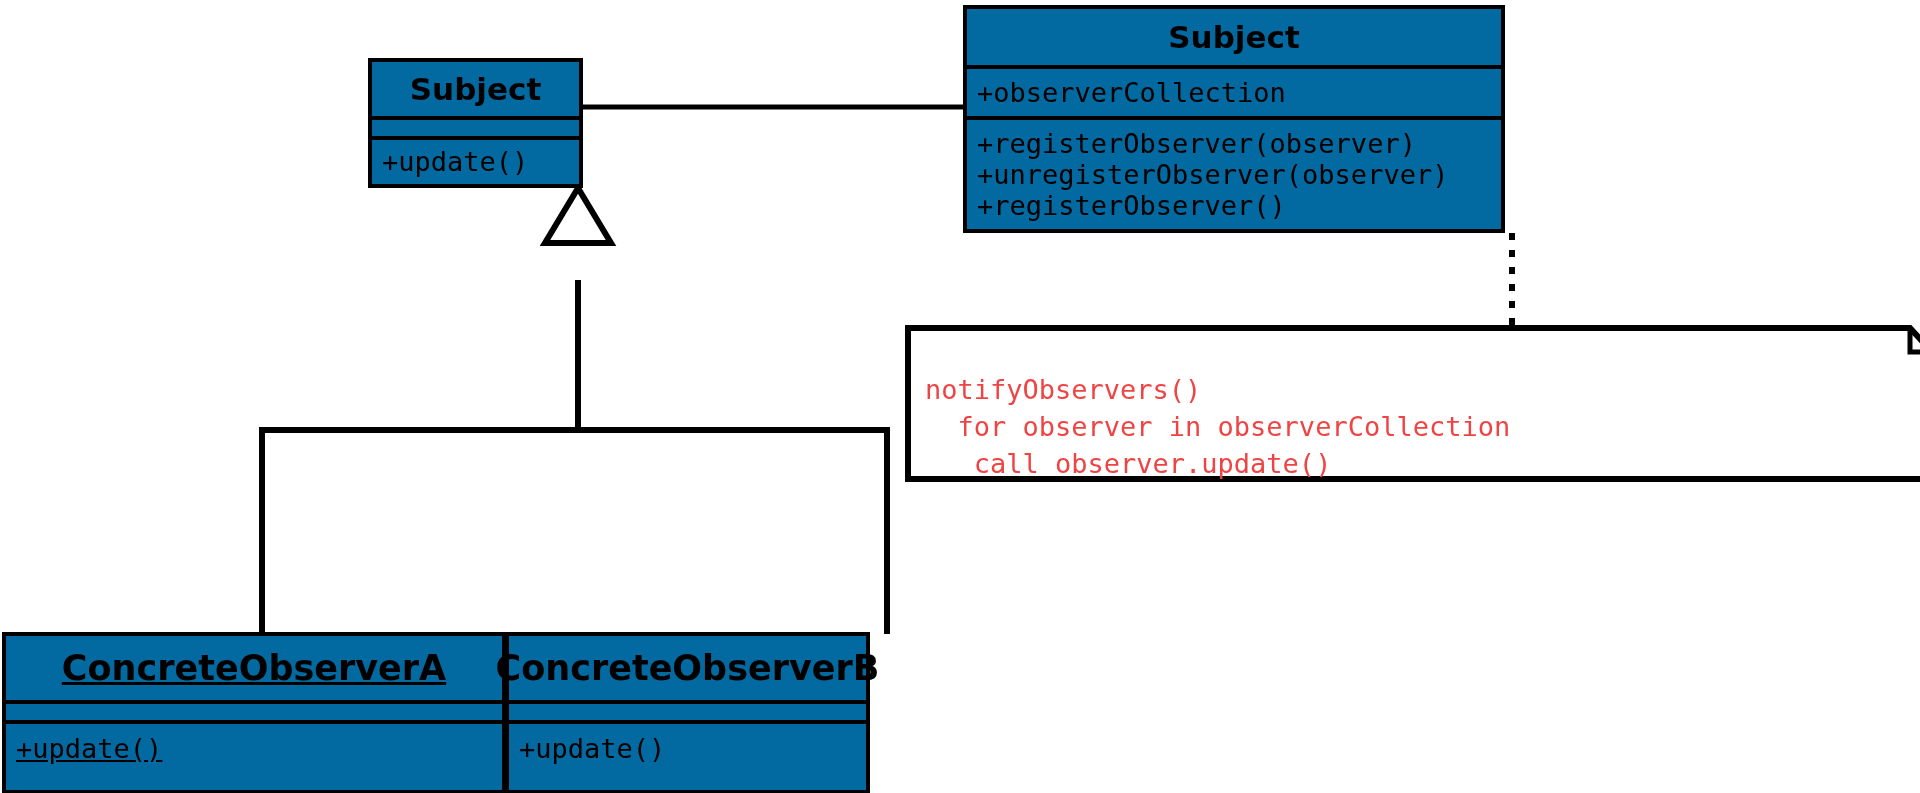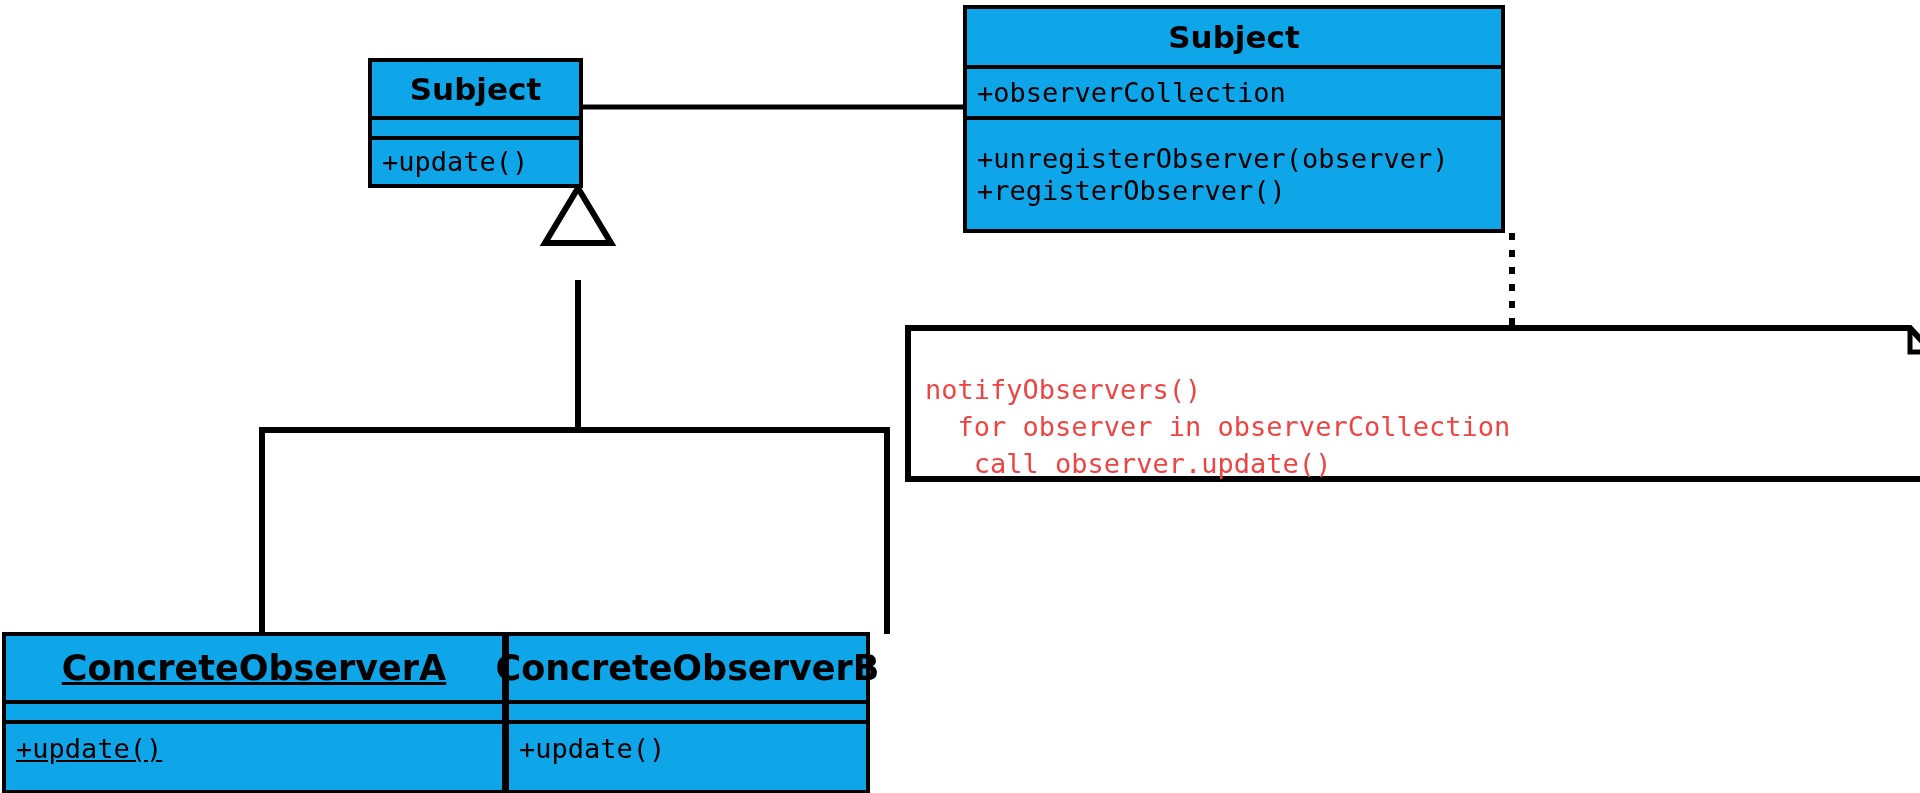--- a/index.html
+++ b/index.html
@@ -14,21 +14,21 @@
     height: 793px;
     background: #ffffff;
     overflow: hidden;
     font-family: "DejaVu Sans", sans-serif;
   }
 
   
   .uml-class {
     position: absolute;
     box-sizing: border-box;
-    background: #0ea5e9;
+    background: #0369a1;
     border: 4px solid #000000;
     display: flex;
     flex-direction: column;
   }
   .uml-class-name {
     box-sizing: border-box;
     text-align: center;
     font-family: "DejaVu Sans", sans-serif;
     font-weight: bold;
     color: #000000;
@@ -194,20 +194,21 @@
   </div>
 
   <div class="uml-class" id="subject-class">
     <div class="uml-class-name">Subject</div>
     <div class="uml-divider"></div>
     <div class="uml-compartment attrs">
       <div class="uml-line">+observerCollection</div>
     </div>
     <div class="uml-divider"></div>
     <div class="uml-compartment ops">
+      <div class="uml-line">+registerObserver(observer)</div>
       <div class="uml-line">+unregisterObserver(observer)</div>
       <div class="uml-line">+registerObserver()</div>
     </div>
   </div>
 
   <div class="uml-class" id="concrete-a-class">
     <div class="uml-class-name">ConcreteObserverA</div>
     <div class="uml-divider"></div>
     <div class="uml-compartment attrs empty"></div>
     <div class="uml-divider"></div>

